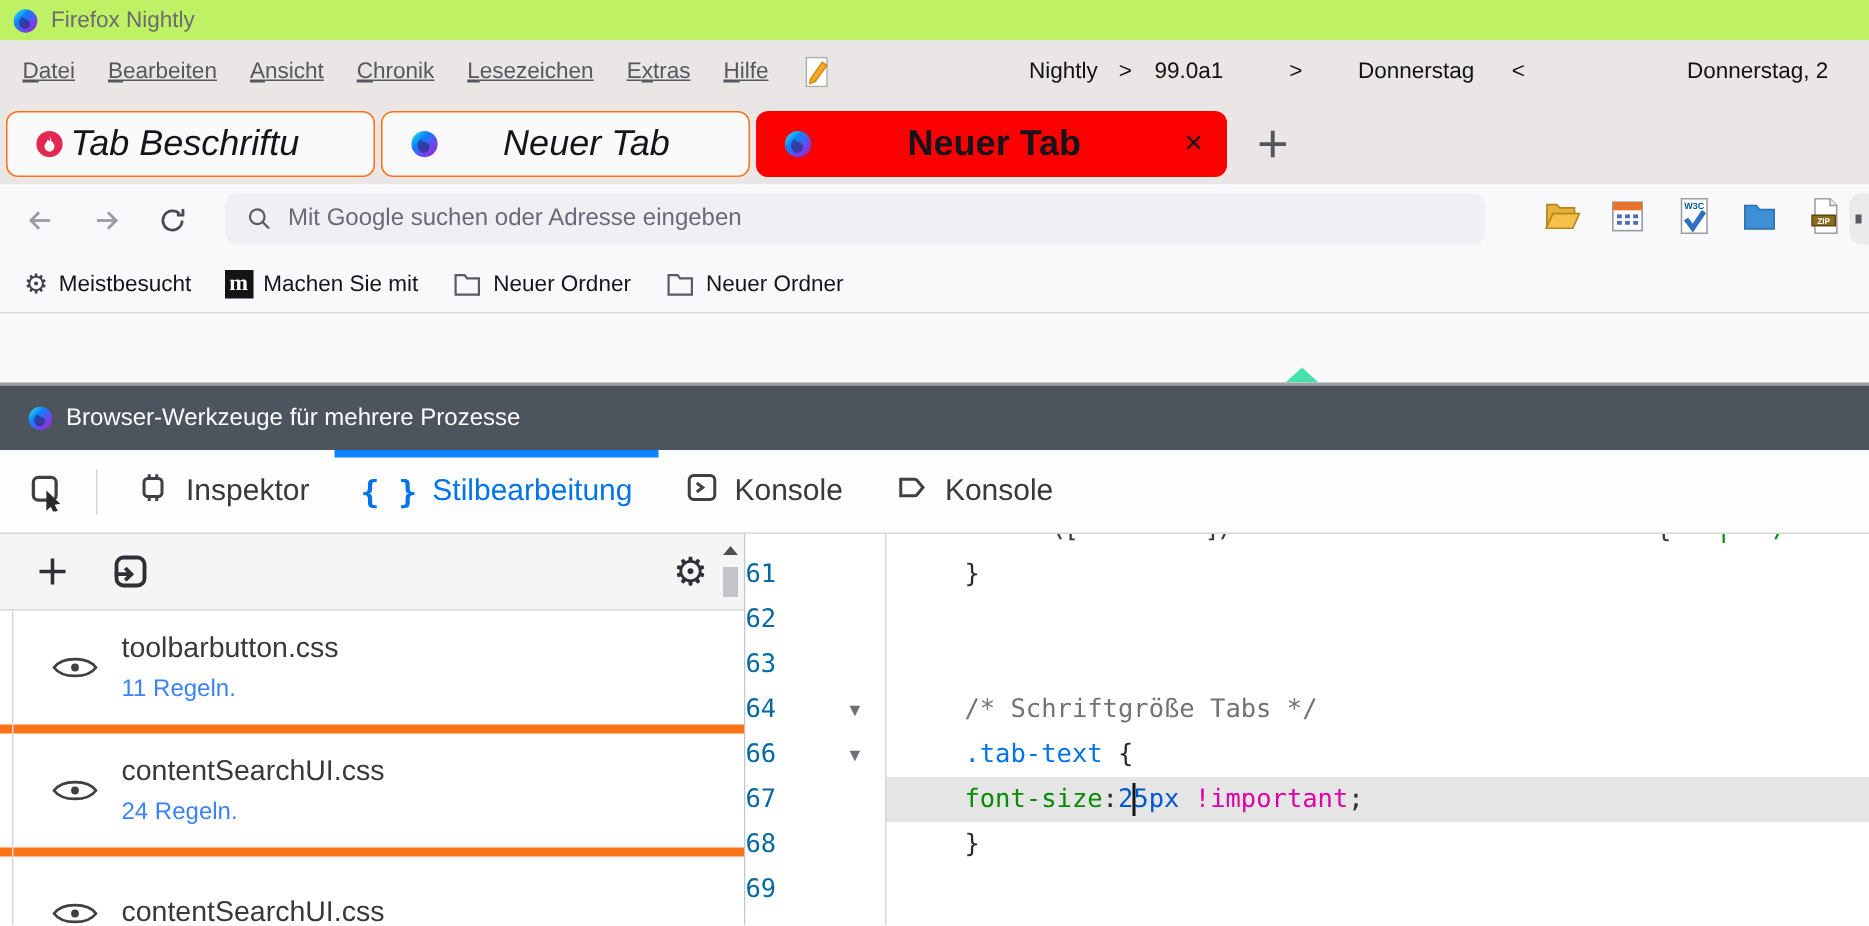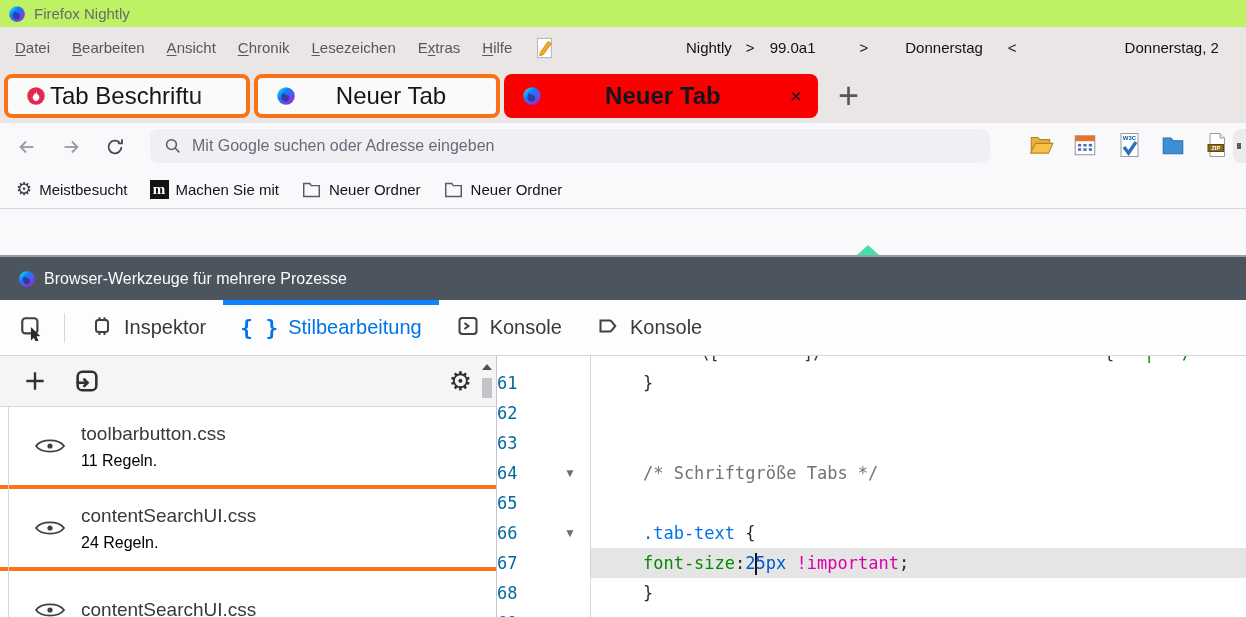--- a/index.html
+++ b/index.html
@@ -5,29 +5,29 @@
   html,body{margin:0;padding:0;}
   body{font-family:"Liberation Sans",sans-serif;background:#fff;}
   .window{position:relative;width:1246px;height:617px;overflow:hidden;background:#f9f9fb;}
 
   
   .titlebar{position:absolute;left:0;top:0;width:100%;height:27px;background:#bef264;display:flex;align-items:center;padding-left:8px;box-sizing:border-box;}
   .titlebar .fx{width:18px;height:18px;margin-right:8px;}
   .titlebar .ttl{font-size:15px;color:#6b6b70;}
 
   .menubar{position:absolute;left:0;top:27px;width:100%;height:41px;background:#eae6e5;display:flex;align-items:center;padding-left:8px;box-sizing:border-box;}
-  .menu-item{font-size:15px;color:#57575e;padding:4px 7px;margin-right:8px;}
+  .menu-item{font-size:15px;color:#57575e;padding:4px 7px;margin-right:8px;text-decoration:underline;}
   .menu-item .ak{text-decoration:underline;text-underline-offset:2px;}
   .note-icon{width:22px;height:24px;margin-left:6px;}
   .mb-right{position:absolute;left:686px;top:0;height:100%;display:flex;align-items:center;white-space:nowrap;}
   .mb-right span{font-size:15px;color:#111114;}
 
   .tabbar{position:absolute;left:0;top:68px;width:100%;height:55px;background:#eae6e5;display:flex;align-items:center;padding-left:4px;box-sizing:border-box;}
   .btab{height:44px;border-radius:8px;display:flex;align-items:center;box-sizing:border-box;padding:0 10px;margin-right:4px;position:relative;}
-  .btab.normal{background:#fbfafa;border:4px solid #f97316;--tabbg:#fbfafa;}
+  .btab.normal{background:#fbfafa;border:1px solid #f97316;font-style:italic;--tabbg:#fbfafa;}
   .btab.red{background:#fb0000;--tabbg:#fb0000;}
   .btab .fav{width:20px;height:20px;flex:0 0 20px;margin-left:8px;}
   .btab .lbl{flex:1;font-size:24px;color:#15141a;white-space:nowrap;overflow:hidden;position:relative;padding:0 4px;height:34px;line-height:34px;}
   .btab.red .lbl{font-weight:bold;}
   .btab .fade{position:absolute;right:0;top:0;bottom:0;width:40px;background:linear-gradient(90deg,rgba(255,255,255,0),var(--tabbg));}
   .btab .cls{font-size:21px;color:#15141a;padding:0 6px;flex:0 0 auto;}
   .newtab-btn{font-size:36px;font-weight:200;color:#55555e;margin-left:12px;line-height:1;padding:0 4px;}
 
   .navbar{position:absolute;left:0;top:123px;width:100%;height:47px;background:#f9f9fb;display:flex;align-items:center;}
   .nav-btn{width:34px;height:34px;display:flex;align-items:center;justify-content:center;margin-left:10px;}
@@ -63,25 +63,25 @@
   .braces{font-size:21px;font-weight:bold;color:#38383d;font-family:"DejaVu Sans Mono",monospace;}
   .dt-tab.active .braces{color:#0074e8;}
 
   .dt-main{display:flex;height:261px;}
   .se-sidebar{position:relative;width:497px;flex:0 0 497px;border-right:1px solid #c4c4ca;box-sizing:border-box;background:#fff;}
   .se-toolbar{height:51px;background:#f5f5f6;border-bottom:1px solid #d7d7db;display:flex;align-items:center;box-sizing:border-box;}
   .se-toolbar .tb{width:34px;height:34px;display:flex;align-items:center;justify-content:center;margin-left:18px;}
   .se-toolbar .gear{position:absolute;right:24px;font-size:26px;color:#2f2f35;line-height:1;}
   .sheet-list{position:absolute;left:0;top:51px;right:0;bottom:0;overflow:hidden;}
   .sheet-edge{position:absolute;left:8px;top:0;bottom:0;width:1px;background:#d7d7db;}
-  .sheet{height:82px;border-bottom:4px solid #f97316;display:flex;align-items:center;box-sizing:border-box;}
+  .sheet{height:82px;border-bottom:6px solid #f97316;display:flex;align-items:center;box-sizing:border-box;}
   .sheet .eye{width:34px;height:24px;margin-left:33px;flex:0 0 34px;}
   .sheet .meta{margin-left:14px;}
   .sheet .nm{font-size:19px;color:#38383d;}
-  .sheet .rl{font-size:16px;color:#000000;margin-top:7px;}
+  .sheet .rl{font-size:16px;color:#3b82f6;margin-top:7px;}
   .se-scroll{position:absolute;right:2px;top:4px;width:14px;bottom:0;}
   .se-scroll .up{width:0;height:0;margin:4px auto 0;border-left:5px solid transparent;border-right:5px solid transparent;border-bottom:6px solid #4f4f55;}
   .se-scroll .thumb{width:10px;height:20px;background:#c4c4c8;margin:8px auto 0;}
 
   .se-editor{position:relative;flex:1;background:#fff;overflow:hidden;font-family:"DejaVu Sans Mono",monospace;font-size:17px;}
   .gutter-line{position:absolute;left:93px;top:0;bottom:0;width:1px;background:#d7d7db;}
   .clip-strip{position:absolute;left:0;top:0;right:0;height:12px;overflow:hidden;}
   .clip-strip span{position:absolute;top:-13px;}
   .code-rows{position:absolute;left:0;top:12px;right:0;}
   .code-row{display:flex;height:30px;line-height:30px;}
@@ -422,25 +422,20 @@
               <span class="ln">63</span>
               <span class="fold"></span>
               <span class="code"></span>
             </div>
             <div class="code-row">
               <span class="ln">64</span>
               <span class="fold">▼</span>
               <span class="code"><span class="tk-comment">    /* Schriftgröße Tabs */</span></span>
             </div>
             <div class="code-row">
-              <span class="ln">65</span>
-              <span class="fold"></span>
-              <span class="code"></span>
-            </div>
-            <div class="code-row">
               <span class="ln">66</span>
               <span class="fold">▼</span>
               <span class="code"><span class="tk-selector">    .tab-text</span><span class="tk-plain"> {</span></span>
             </div>
             <div class="code-row hl">
               <span class="ln">67</span>
               <span class="fold"></span>
               <span class="code"><span class="tk-property">    font-size</span><span class="tk-plain">:</span><span class="tk-value">2</span><span class="caret"></span><span class="tk-value">5px</span><span class="tk-plain"> </span><span class="tk-important">!important</span><span class="tk-plain">;</span></span>
             </div>
             <div class="code-row">

